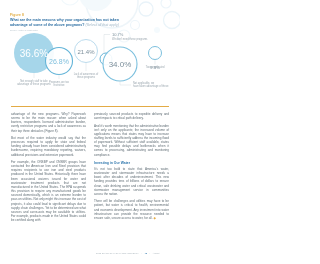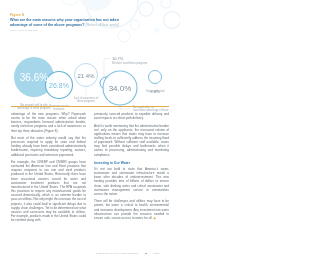--- a/index.html
+++ b/index.html
@@ -25,21 +25,21 @@
   .fig-title{
     font-size:3.6px;line-height:4.6px;font-weight:bold;
     color:#2d6fa3;margin:0;width:118px;
   }
   .fig-title .sub{color:#9fb6c6;font-weight:normal;font-style:italic;}
   .fig-source{
     font-size:2.2px;line-height:2.8px;color:#b8c4cc;margin:1.4px 0 0 0;
   }
 
   
-  .chart{position:absolute;left:0;top:52px;width:180px;height:66px;}
+  .chart{position:absolute;left:0;top:28px;width:180px;height:66px;}
   .chart svg{display:block;}
 
   
   .rule{
     position:absolute;left:11px;top:106px;width:158px;height:1px;
     background:#e3ab45;
   }
 
   
   .cols{

